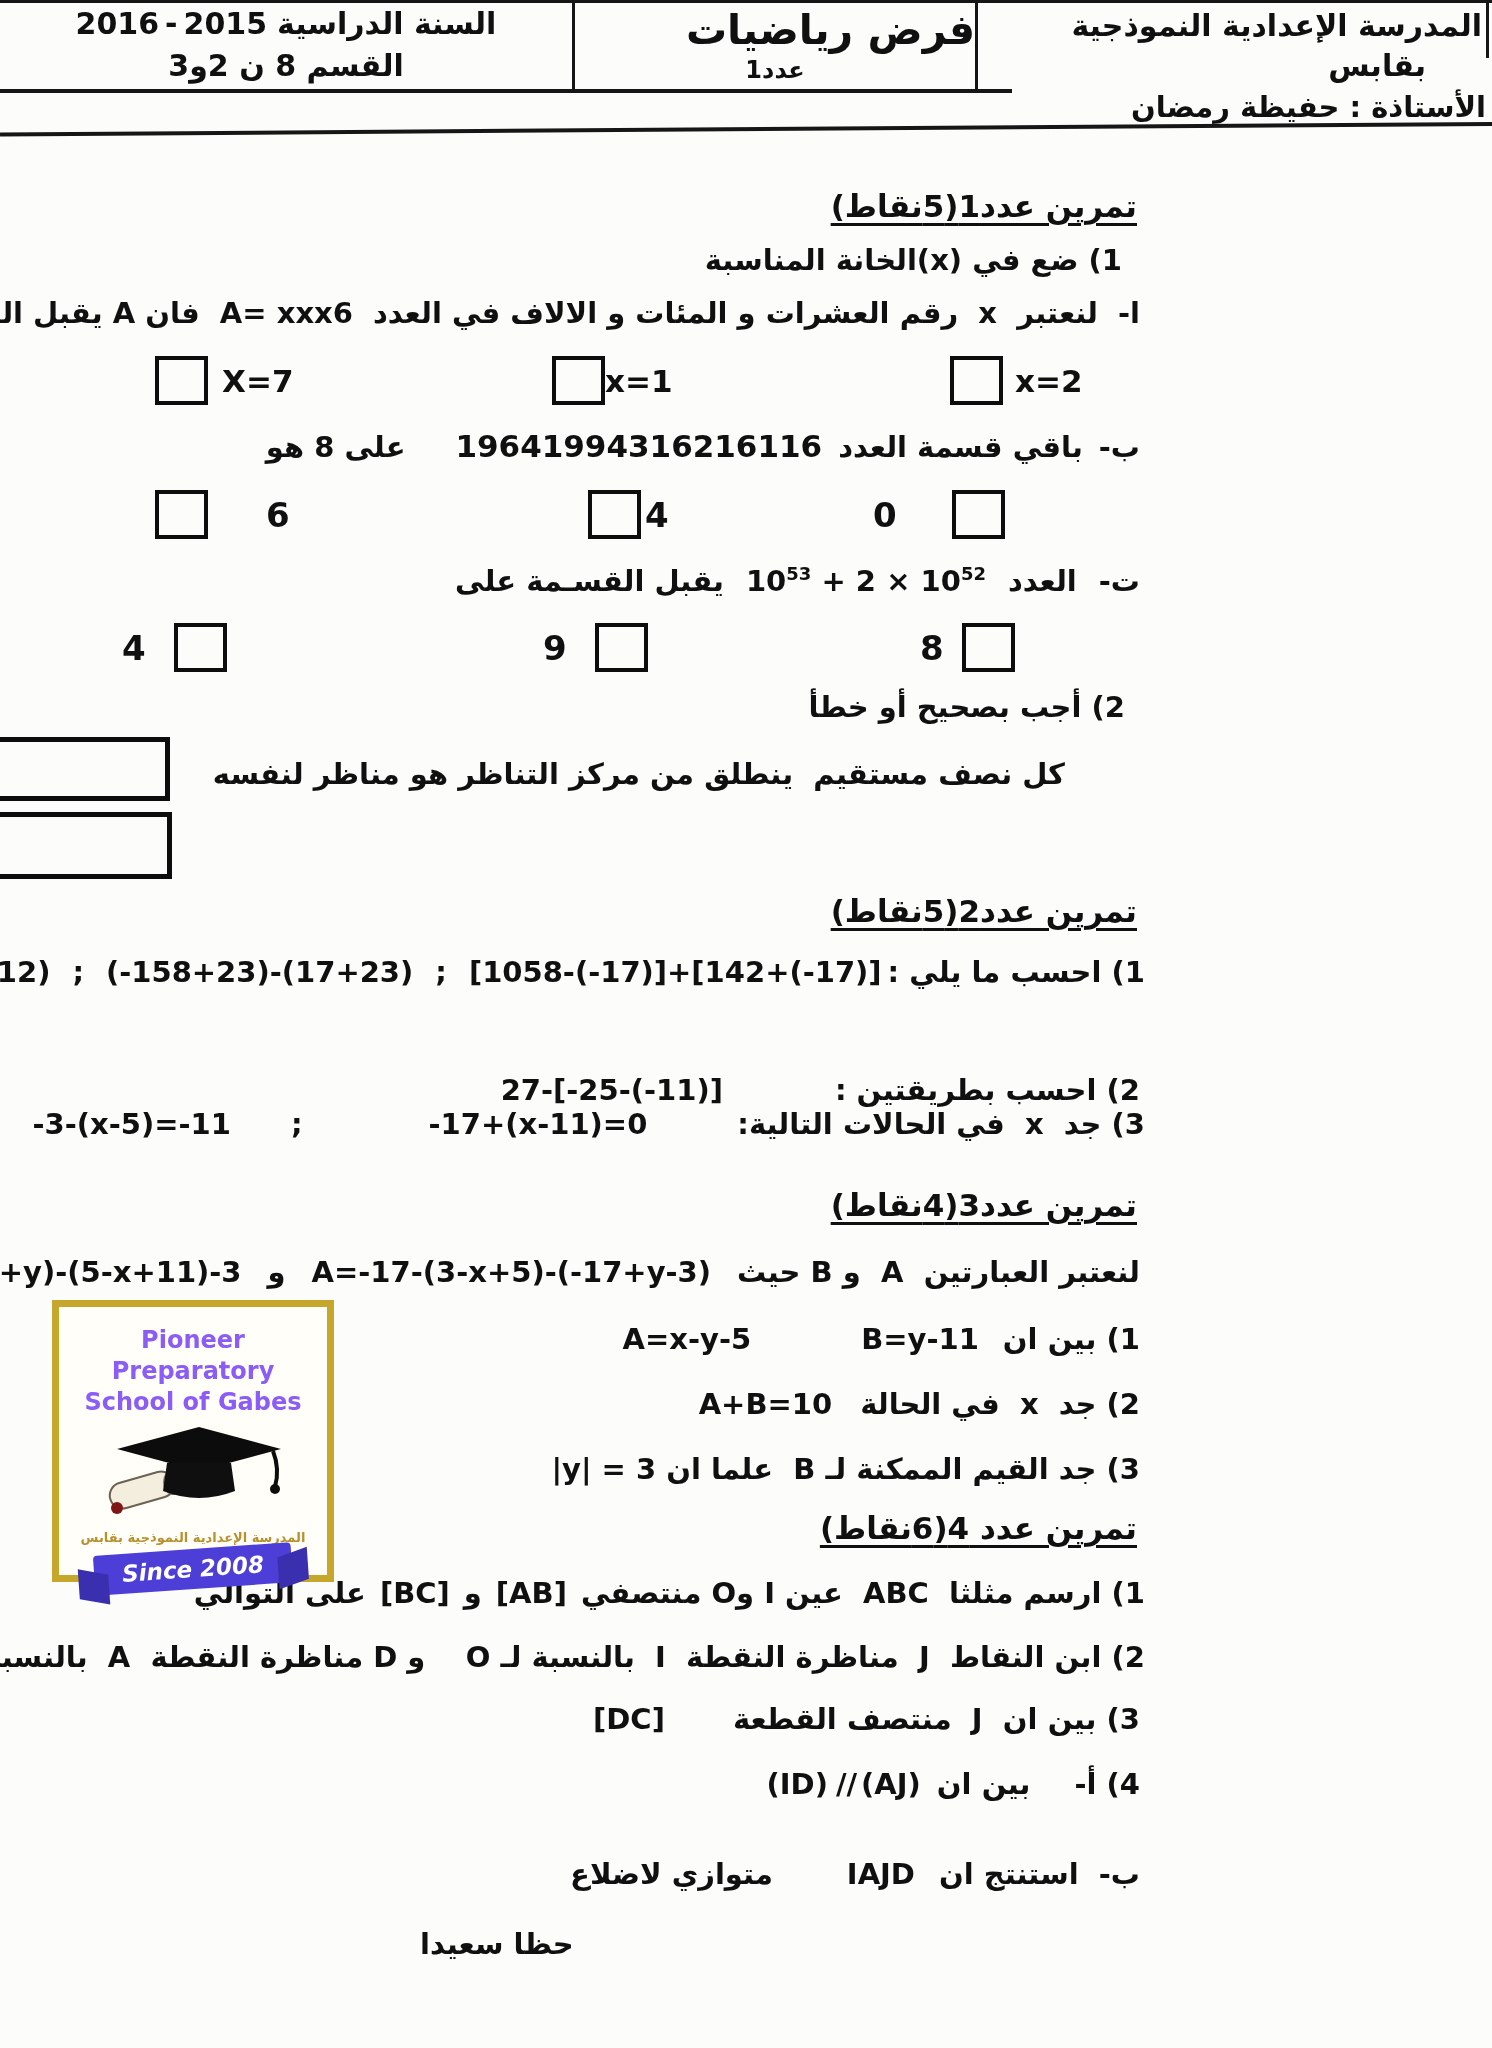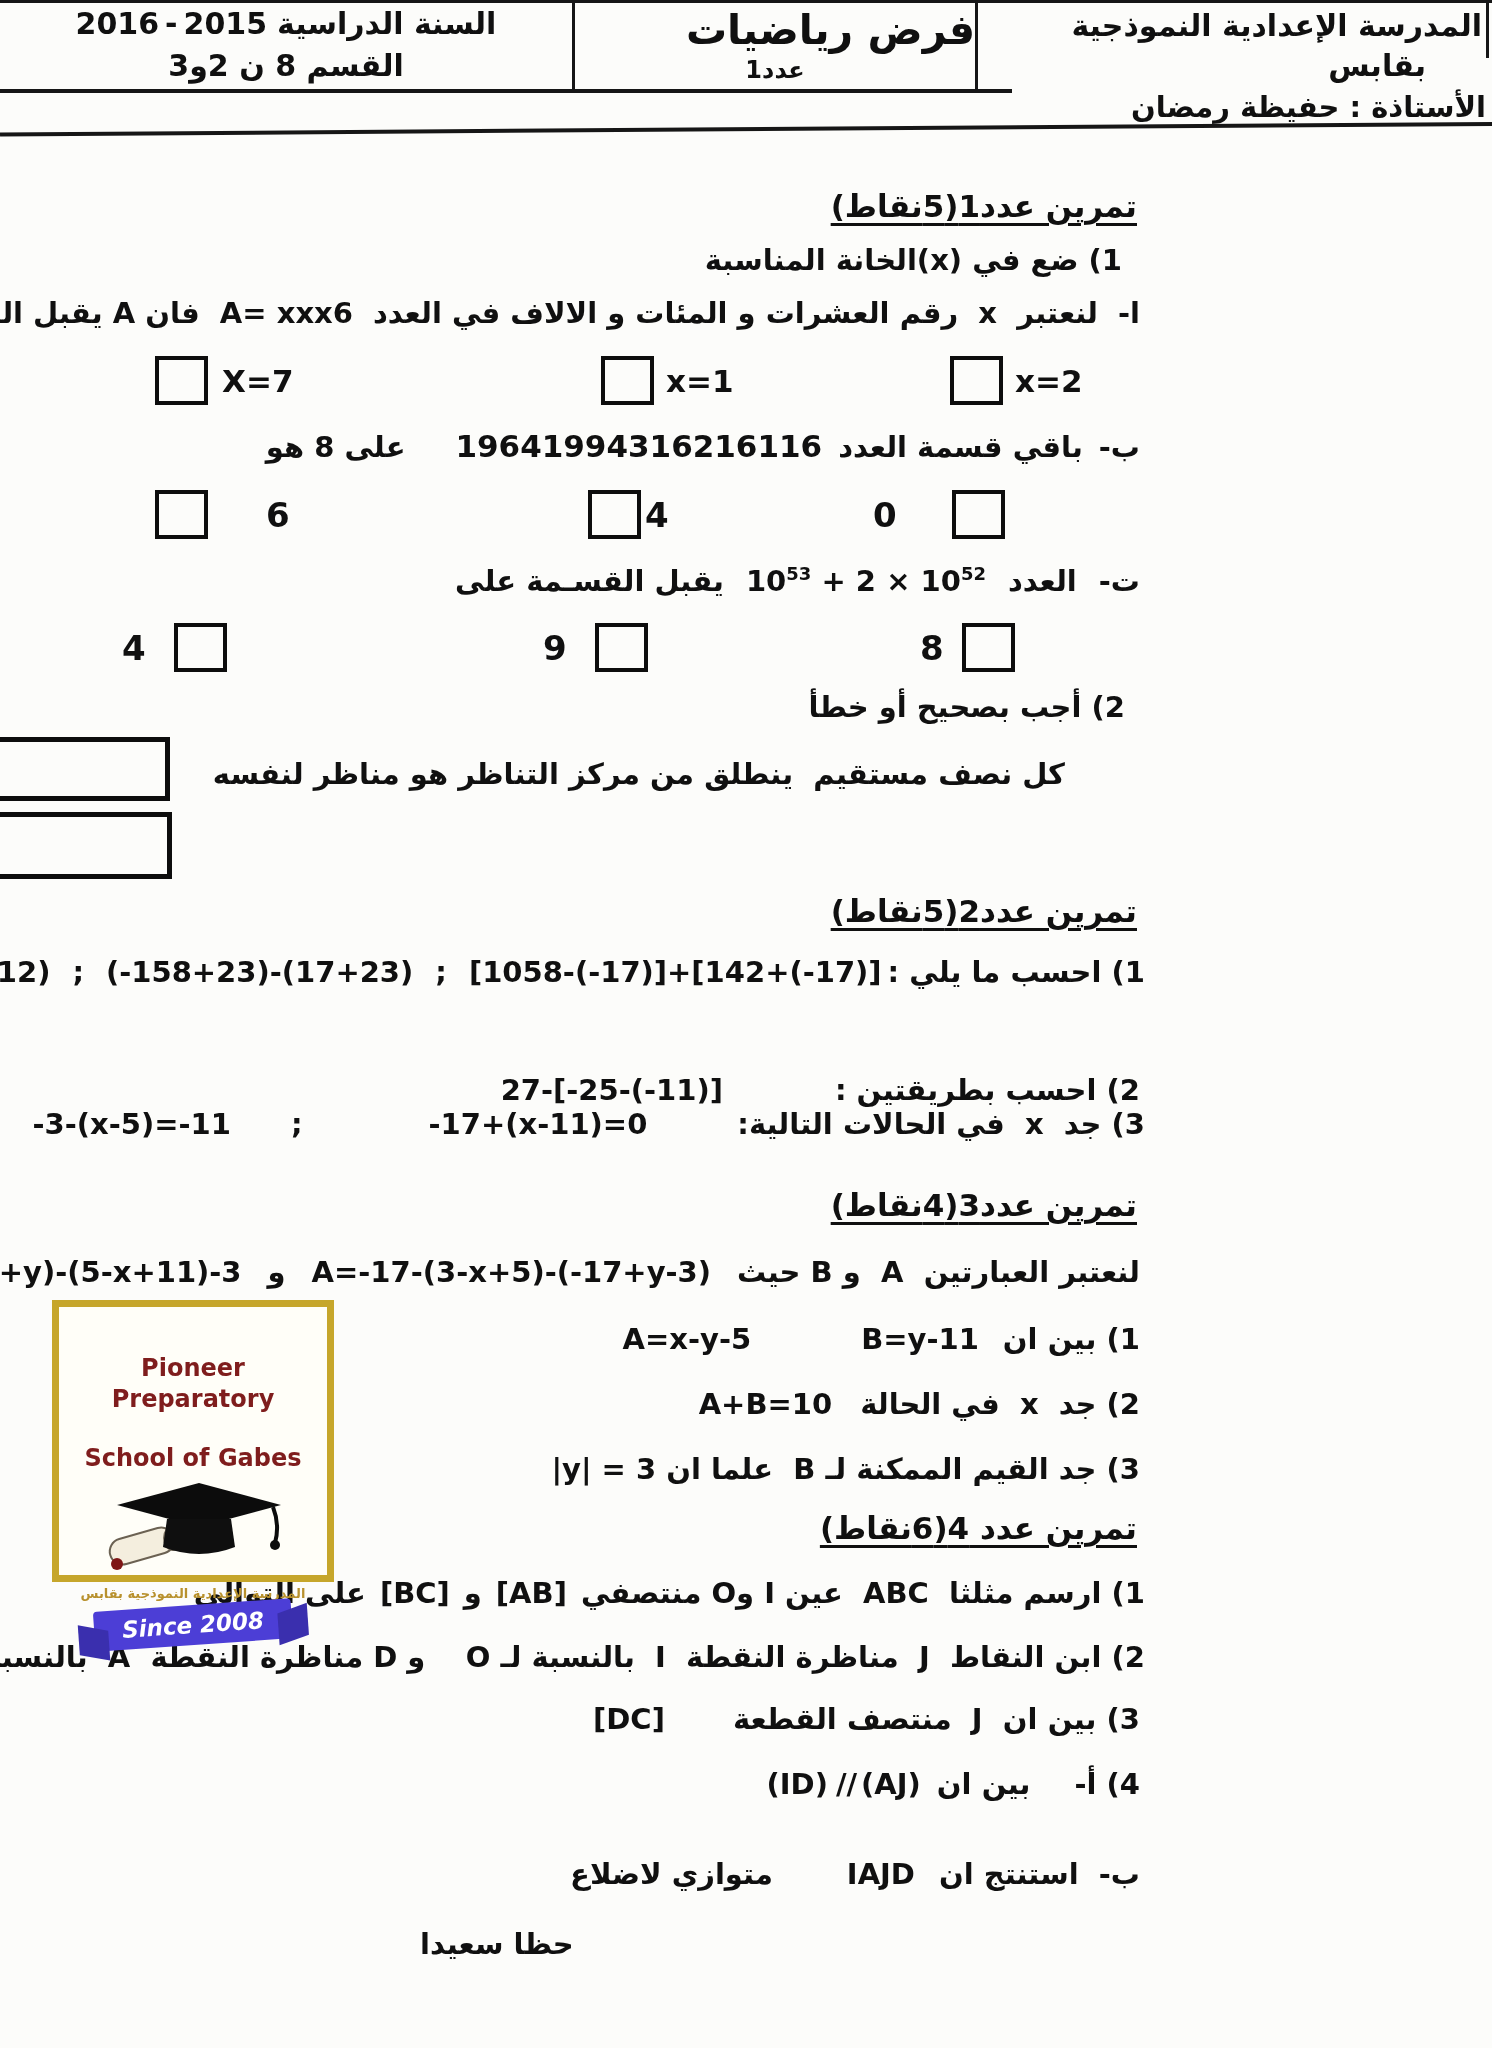--- a/index.html
+++ b/index.html
@@ -18,22 +18,22 @@
   sup{font-size:18px;font-weight:bold;}
   
   .opt{position:absolute;display:flex;align-items:center;font-weight:bold;color:#101010;}
   .cb{display:inline-block;width:45px;height:41px;border:4px solid #0d0d0d;flex:none;}
   .optlabel{font-size:31px;}
   .optnum{font-size:34px;}
   .ansbox{position:absolute;border:5px solid #0d0d0d;background:transparent;}
   
   .logo{position:absolute;left:52px;top:1300px;width:282px;height:282px;background:#fffef8;
         border:7px solid #c6a62b;box-sizing:border-box;text-align:center;padding-top:18px;}
-  .logo-l1,.logo-l2{font-size:24px;font-weight:bold;color:#7f1d1d;line-height:1.3;
-        font-family:"DejaVu Sans",sans-serif;margin-top:28px;}
+  .logo-l1,.logo-l2{font-size:24px;font-weight:bold;color:#8b5cf6;line-height:1.3;
+        font-family:"DejaVu Sans",sans-serif;}
   .logo-arabic{font-size:13px;font-weight:bold;color:#b8912e;direction:rtl;margin-top:1px;}
   .ribbon{position:relative;width:198px;height:40px;background:#4c3ed6;margin:4px auto 0;
         transform:rotate(-4deg);display:flex;align-items:center;justify-content:center;
         color:#fff;font-weight:bold;font-style:italic;font-size:23px;border-radius:4px;z-index:1;}
   .ribbon:before{content:"";position:absolute;left:-16px;top:16px;width:30px;height:30px;
         background:#3a2fae;transform:skewY(14deg);z-index:-1;}
   .ribbon:after{content:"";position:absolute;right:-16px;top:10px;width:30px;height:32px;
         background:#3a2fae;transform:skewY(-16deg);z-index:-1;}
 </style>
 </head>
@@ -73,21 +73,21 @@
     <span>ا-</span>
       <span>لنعتبر  x  رقم العشرات و المئات و الالاف في العدد</span>
       <span class="ltr">A= xxx6</span>
       <span>فان A يقبل القسمة على 8و3 في حالة</span>
   </div>
 
   <div class="opt" style="top:356px;left:950px;gap:12px">
     <span class="cb"></span>
       <span class="optlabel ltr">x=2</span>
   </div>
-  <div class="opt" style="top:356px;left:601px;gap:12px">
+  <div class="opt" style="top:356px;left:552px;">
     <span class="cb"></span>
       <span class="optlabel ltr">x=1</span>
   </div>
   <div class="opt" style="top:356px;left:155px;gap:14px">
     <span class="cb"></span>
       <span class="optlabel ltr">X=7</span>
   </div>
 
   <div class="line" style="top:428px;right:352px">
     <span>ب-</span>

